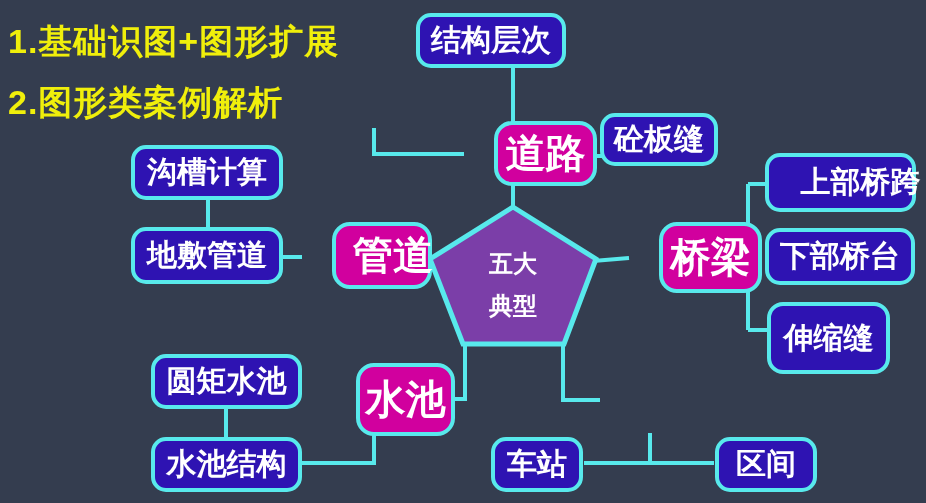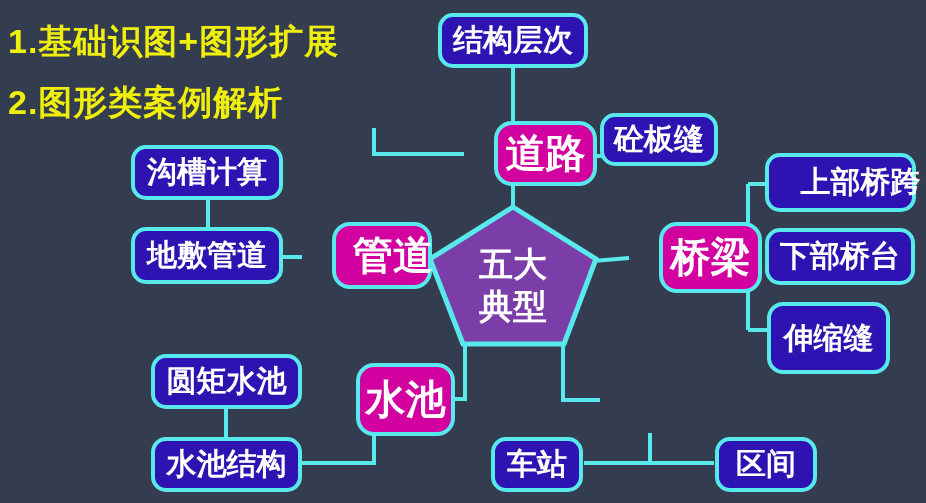--- a/index.html
+++ b/index.html
@@ -47,27 +47,27 @@
     z-index:2;
     white-space:nowrap;
   }
   .heading.line1{top:19px;}
   .heading.line2{top:80px;}
   .pentagon-label{
     position:absolute;
     left:453px;top:243px;width:120px;
     text-align:center;
     color:#ffffff;
-    font-size:34px;
+    font-size:24px;
     font-weight:600;
     line-height:42px;
     z-index:2;
   }
   
-  #n-structure-layers{left:438px;top:13px;width:150px;height:55px;}
+  #n-structure-layers{left:416px;top:13px;width:150px;height:55px;}
   #n-retaining-wall{left:313px;top:78px;width:120px;height:52px;}
   #n-concrete-slab-joint{left:600px;top:78px;width:118px;height:53px;margin-top:35px;}
   #n-road{left:462px;top:121px;width:103px;height:65px;}
   #n-trench-calculation{left:131px;top:145px;width:152px;height:55px;}
   #n-buried-pipeline{left:131px;top:227px;width:152px;height:57px;}
   #n-pipeline{left:300px;top:222px;width:100px;height:67px;padding-left:22px;}
   #n-bridge{left:627px;top:222px;width:103px;height:71px;}
   #n-upper-bridge-span{left:765px;top:153px;width:151px;height:59px;padding-left:40px;}
   #n-lower-abutment{left:765px;top:228px;width:150px;height:57px;}
   #n-expansion-joint{left:767px;top:302px;width:123px;height:72px;border-radius:16px;}

